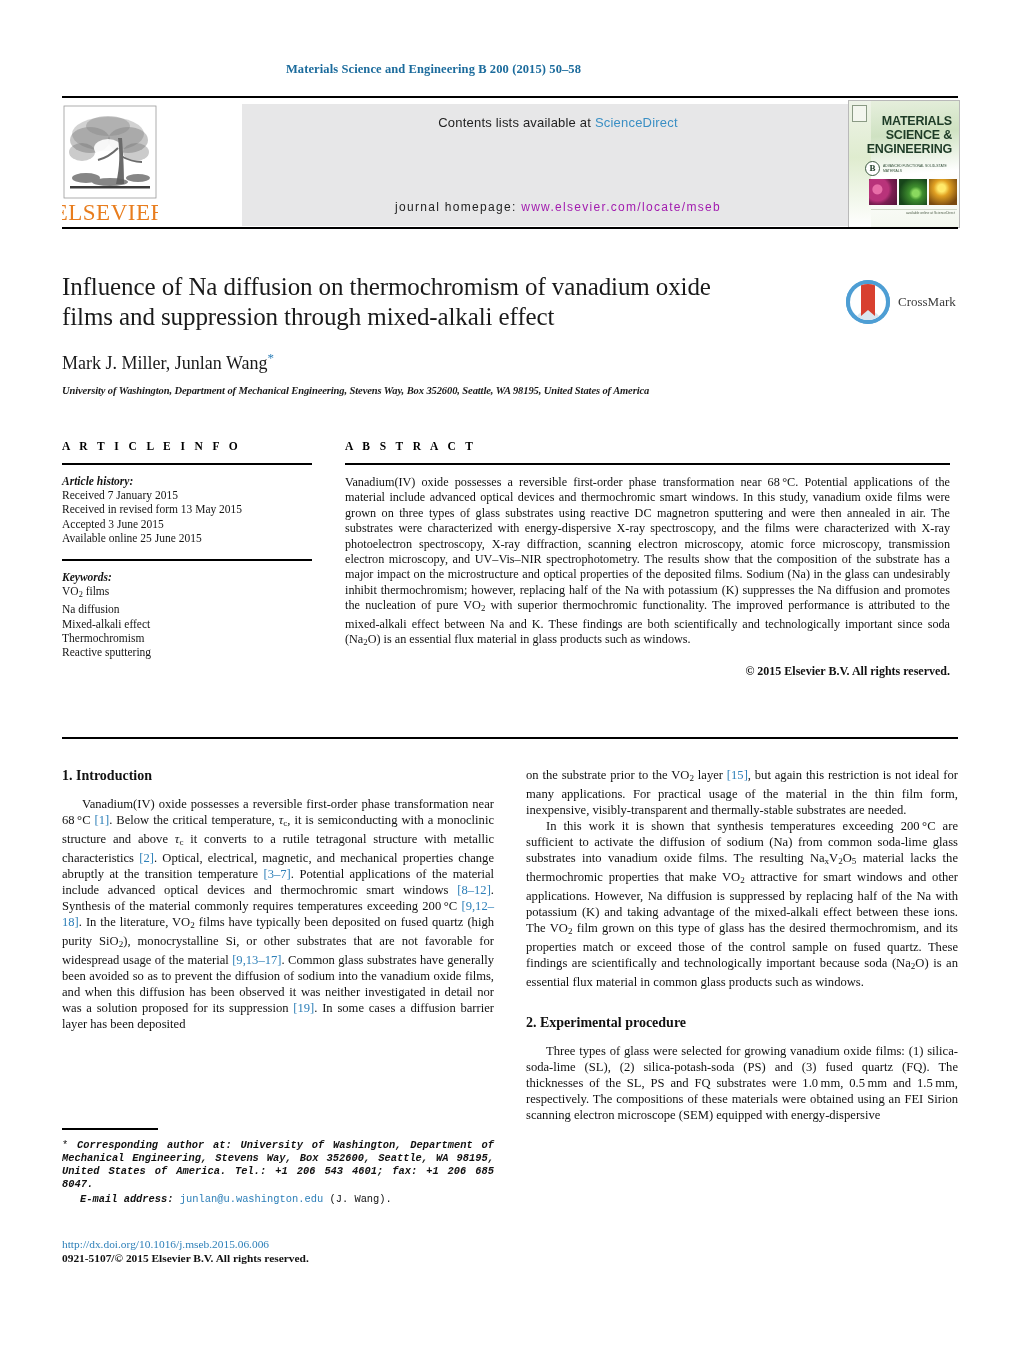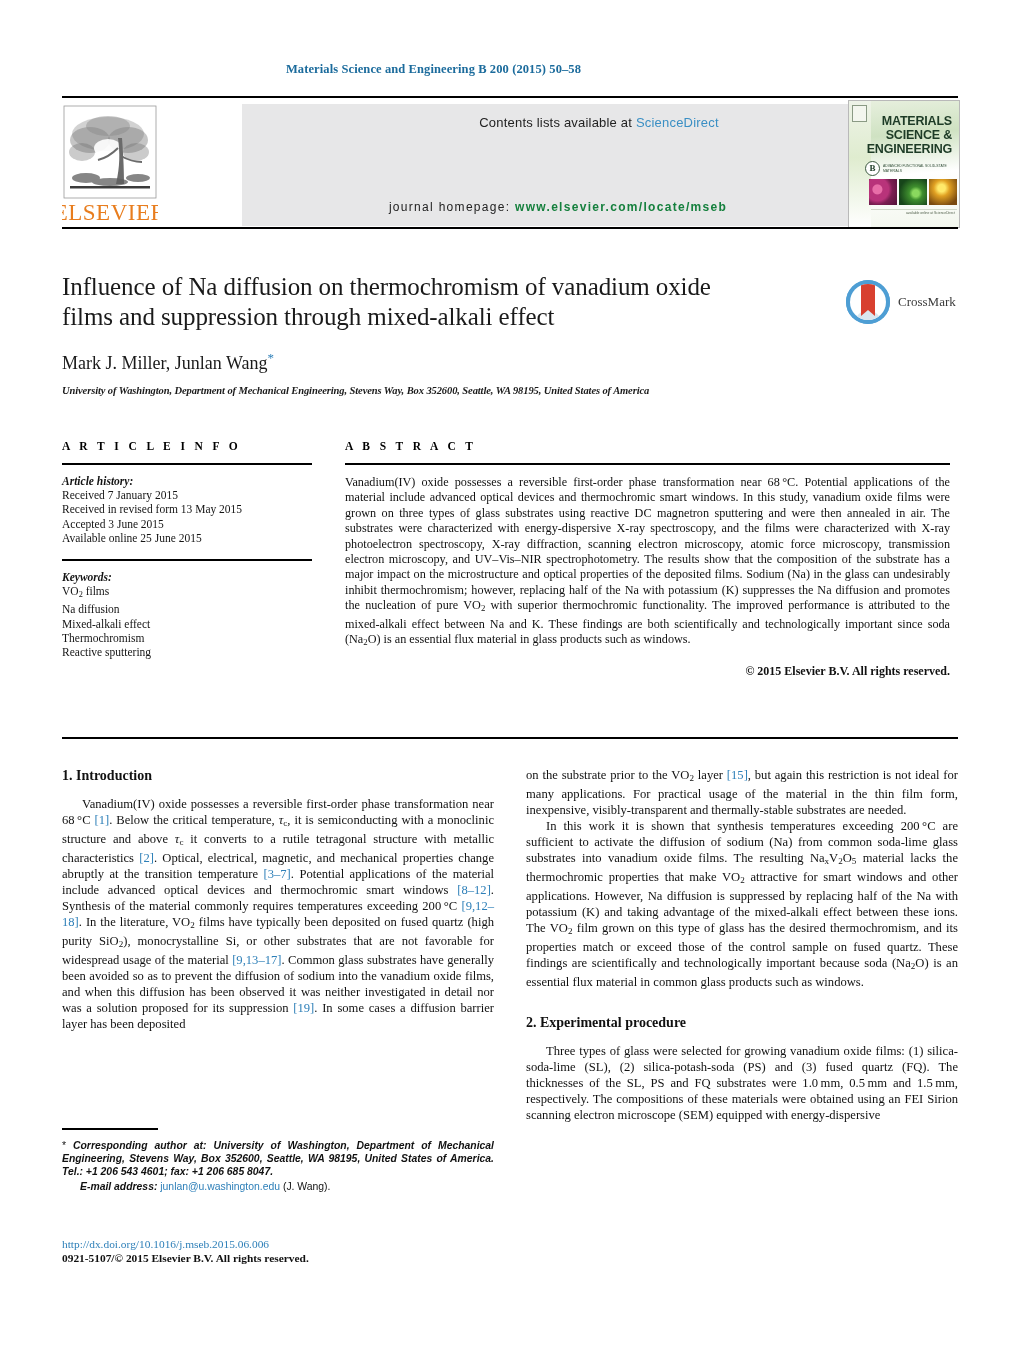--- a/index.html
+++ b/index.html
@@ -63,21 +63,20 @@
   }
   .contents-line {
     position: absolute;
     left: 0; top: 11px;
     width: 632px;
     text-align: center;
     font-family: "Liberation Sans", sans-serif;
     font-size: 13px;
     color: #222;
     letter-spacing: 0.2px;
-    padding-left: 41px;
   }
   .contents-line .sd {
     color: #3a8fc4;
   }
   .journal-name {
     position: absolute;
     left: 0; top: 44px;
     width: 632px;
     text-align: center;
     font-family: "Liberation Serif", serif;
@@ -88,21 +87,21 @@
   .homepage-line {
     position: absolute;
     left: 0; top: 96px;
     width: 632px;
     text-align: center;
     font-family: "Liberation Sans", sans-serif;
     font-size: 12px;
     letter-spacing: 1.3px;
     color: #222;
   }
-  .homepage-line .url { color: #15803d; font-weight: bold; }
+  .homepage-line .url { color: #a21caf; }
 
   .cover-thumb {
     position: absolute;
     left: 786px; top: 4px;
     width: 110px;
     height: 126px;
     border: 1px solid #b9b9b9;
     background: linear-gradient(175deg, #e8f0df 0%, #cfe2c2 28%, #ffffff 58%, #f3f7ee 100%);
     overflow: hidden;
     text-decoration: underline;
@@ -382,21 +381,21 @@
   .footnote-block {
     position: absolute;
     left: 62px; top: 1128px;
     width: 432px;
   }
   .fn-rule {
     width: 96px; height: 1.5px; background: #000;
     margin-bottom: 9px;
   }
   .fn-text {
-    font-family: Liberation Sans, sans-serif;
+    font-family: Liberation Mono, monospace;
     font-size: 10.4px;
     line-height: 13px;
     color: #111;
     text-align: justify;
   }
   .fn-text .ital { font-style: italic; font-weight: bold; }
   .fn-email { color: #2d7fb8; }
   .doi-block {
     position: absolute;
     left: 62px; top: 1237px;

